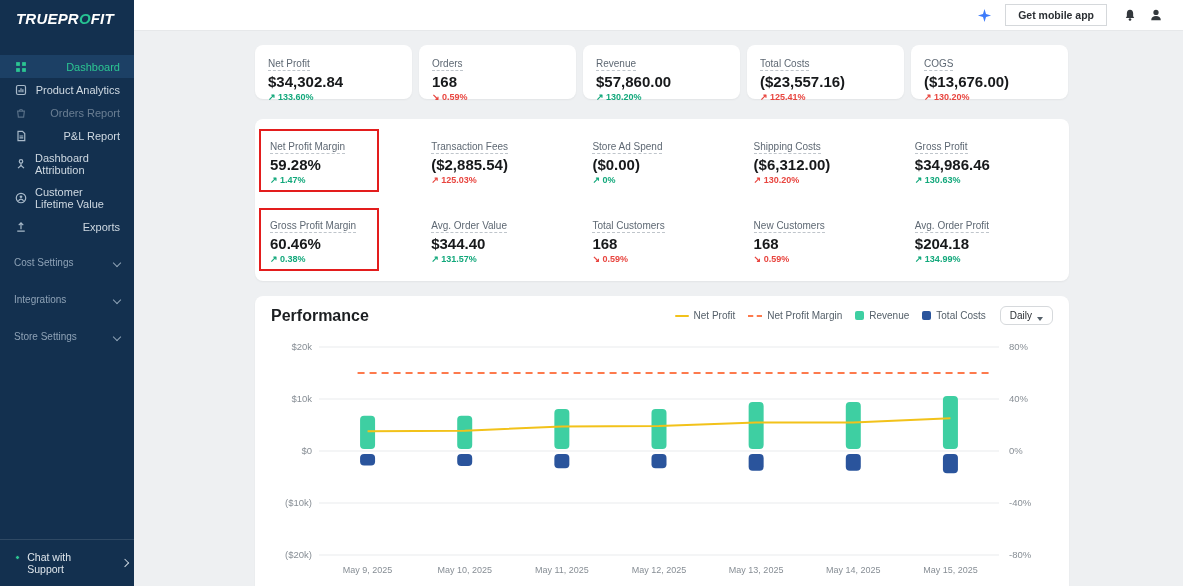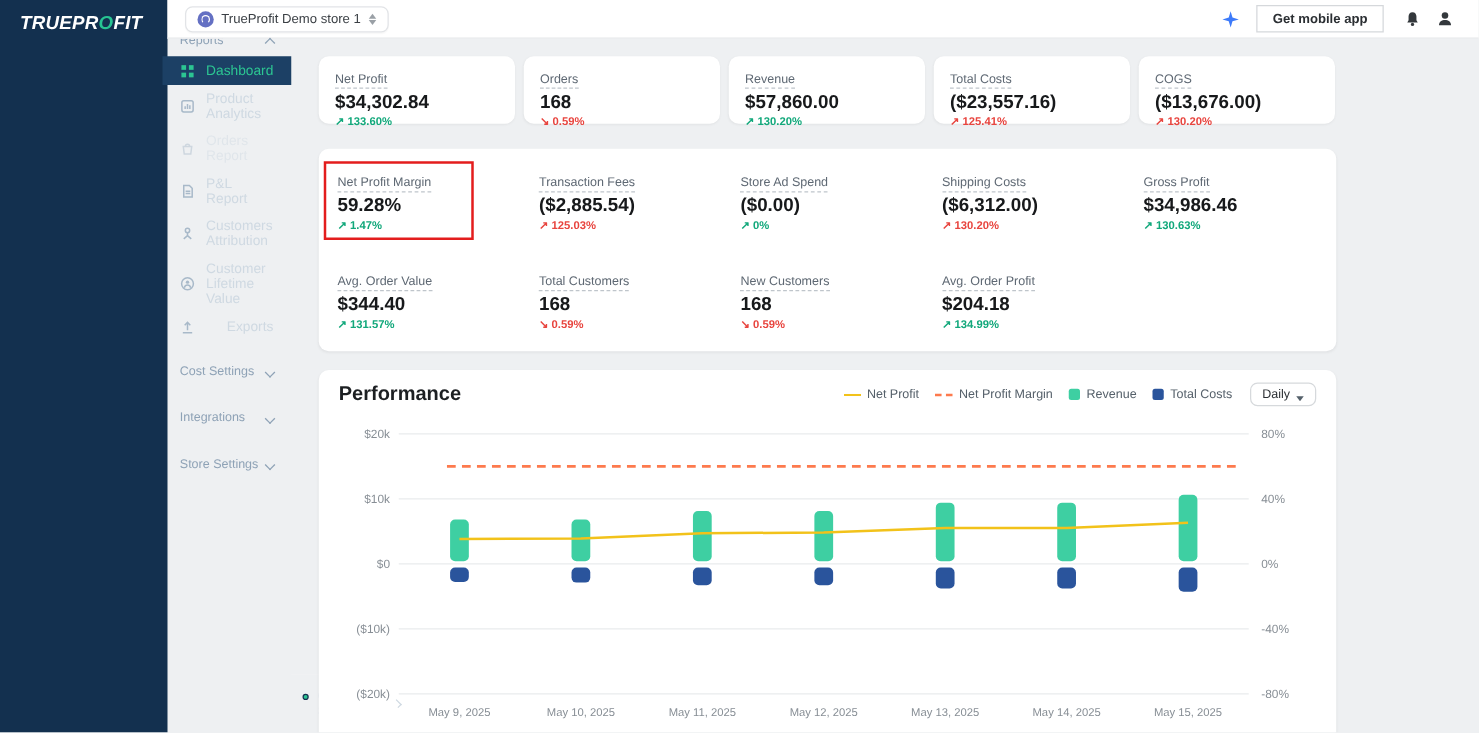--- a/index.html
+++ b/index.html
@@ -2,21 +2,21 @@
 <html><head>
 <meta charset="utf-8">
 <style>
   * { box-sizing: border-box; margin: 0; padding: 0; }
   html,body { width:1183px; height:586px; overflow:hidden;
     font-family:"Liberation Sans", sans-serif; background:#eef0f2; }
 
   
   .app { display:flex; width:100%; height:100%; }
   .sidebar { width:134px; background:#13304f; color:#d3dce4; flex-shrink:0;
-    display:flex; flex-direction:row; height:100%; }
+    display:flex; flex-direction:column; height:100%; }
   .right-col { flex:1; display:flex; flex-direction:column; height:100%; }
   .topbar { height:31px; background:#fff; border-bottom:1px solid #e6e8ea;
     display:flex; align-items:center; padding:0 14px; flex-shrink:0; }
   .main { flex:1; overflow:hidden; padding-top:14px; }
   .content { width:814px; margin-left:121px; }
 
   
   .logo { padding:10px 16px 8px; font-size:15px; font-weight:bold; font-style:italic;
     color:#fff; letter-spacing:.2px; }
   .logo .accent { color:#27c392; }
@@ -101,24 +101,20 @@
   .chart-body { margin-top:10px; }
 </style>
 </head>
 <body>
 
 <div class="app">
 
   <aside class="sidebar">
     <div class="logo"><span>TRUEPR</span><span class="accent">O</span><span>FIT</span></div>
     <nav class="nav" id="sidebar-nav">
-        <div class="nav-header">
-          <span>Reports</span>
-    <span class="chev up"></span>
-        </div>
         <div class="nav-item active">
           <span class="nav-ic">
             <svg width="12" height="12" viewBox="0 0 16 16" fill="none" stroke="currentColor" stroke-width="1.6">
               <rect x="1.5" y="1.5" width="5" height="5" fill="currentColor" stroke="none"></rect>
               <rect x="9.5" y="1.5" width="5" height="5" fill="currentColor" stroke="none"></rect>
               <rect x="1.5" y="9.5" width="5" height="5" fill="currentColor" stroke="none"></rect>
               <rect x="9.5" y="9.5" width="5" height="5" fill="currentColor" stroke="none"></rect>
             </svg>
           </span>
       <span>Dashboard</span>
@@ -150,21 +146,21 @@
           </span>
       <span>P&amp;L Report</span>
         </div>
         <div class="nav-item">
           <span class="nav-ic">
             <svg width="12" height="12" viewBox="0 0 16 16" fill="none" stroke="currentColor" stroke-width="1.6">
               <circle cx="8" cy="4.5" r="2.3"></circle>
               <path d="M8 7 v3 M8 10 L4 13.5 M8 10 L12 13.5"></path>
             </svg>
           </span>
-      <span>Customers Attribution</span>
+      <span>Dashboard Attribution</span>
         </div>
         <div class="nav-item">
           <span class="nav-ic">
             <svg width="12" height="12" viewBox="0 0 16 16" fill="none" stroke="currentColor" stroke-width="1.6">
               <circle cx="8" cy="8" r="6.3"></circle>
               <circle cx="8" cy="6.3" r="1.8" fill="currentColor" stroke="none"></circle>
               <path d="M4.6 12.2 c.6-2 2-2.8 3.4-2.8 s2.8 .8 3.4 2.8"></path>
             </svg>
           </span>
       <span>Customer Lifetime Value</span>
@@ -194,28 +190,20 @@
       <span class="chat-ic"><span class="bubble"></span><span class="dot"></span></span>
       <span>Chat with Support</span>
       <span class="grow"></span>
       <span class="chev rightward"></span>
     </div>
   </aside>
 
   <div class="right-col">
 
     <header class="topbar">
-      <div class="store-pill">
-        <span class="store-circle"></span>
-        <span class="lbl">TrueProfit Demo store 1</span>
-        <span class="updown">
-            <i class="u"></i>
-            <i class="d"></i>
-          </span>
-      </div>
       <div class="spacer"></div>
       <span class="top-ic">
         <svg width="15" height="15" viewBox="0 0 16 16">
             <path d="M8 1 L9.6 6.4 L15 8 L9.6 9.6 L8 15 L6.4 9.6 L1 8 L6.4 6.4 Z" fill="#3d7bfa"></path>
           </svg>
       </span>
       <button class="btn-mobile">Get mobile app</button>
       <span class="top-ic">
         <svg width="14" height="14" viewBox="0 0 16 16">
             <path d="M8 2 C5.6 2 4.4 3.8 4.4 6 L4.4 9.4 L3.2 11.4 L12.8 11.4 L11.6 9.4 L11.6 6 C11.6 3.8 10.4 2 8 2 Z" fill="#33383c"></path>
@@ -273,20 +261,25 @@
     <div class="m-value">($6,312.00)</div>
     <div class="m-delta negative"><span>↗</span> <span>130.20%</span></div></div>
               </div>
               <div>
                 <div class="cellbox"><span class="m-label">Gross Profit</span>
     <div class="m-value">$34,986.46</div>
     <div class="m-delta positive"><span>↗</span> <span>130.63%</span></div></div>
               </div>
             </div>
           <div class="metrics-grid" id="metrics-row3" style="margin-top:16px">
+              <div>
+                <div class="cellbox highlighted"><span class="m-label">Gross Profit Margin</span>
+    <div class="m-value">60.46%</div>
+    <div class="m-delta positive"><span>↗</span> <span>0.38%</span></div></div>
+              </div>
               <div>
                 <div class="cellbox"><span class="m-label">Avg. Order Value</span>
     <div class="m-value">$344.40</div>
     <div class="m-delta positive"><span>↗</span> <span>131.57%</span></div></div>
               </div>
               <div>
                 <div class="cellbox"><span class="m-label">Total Customers</span>
     <div class="m-value">168</div>
     <div class="m-delta negative"><span>↘</span> <span>0.59%</span></div></div>
               </div>

